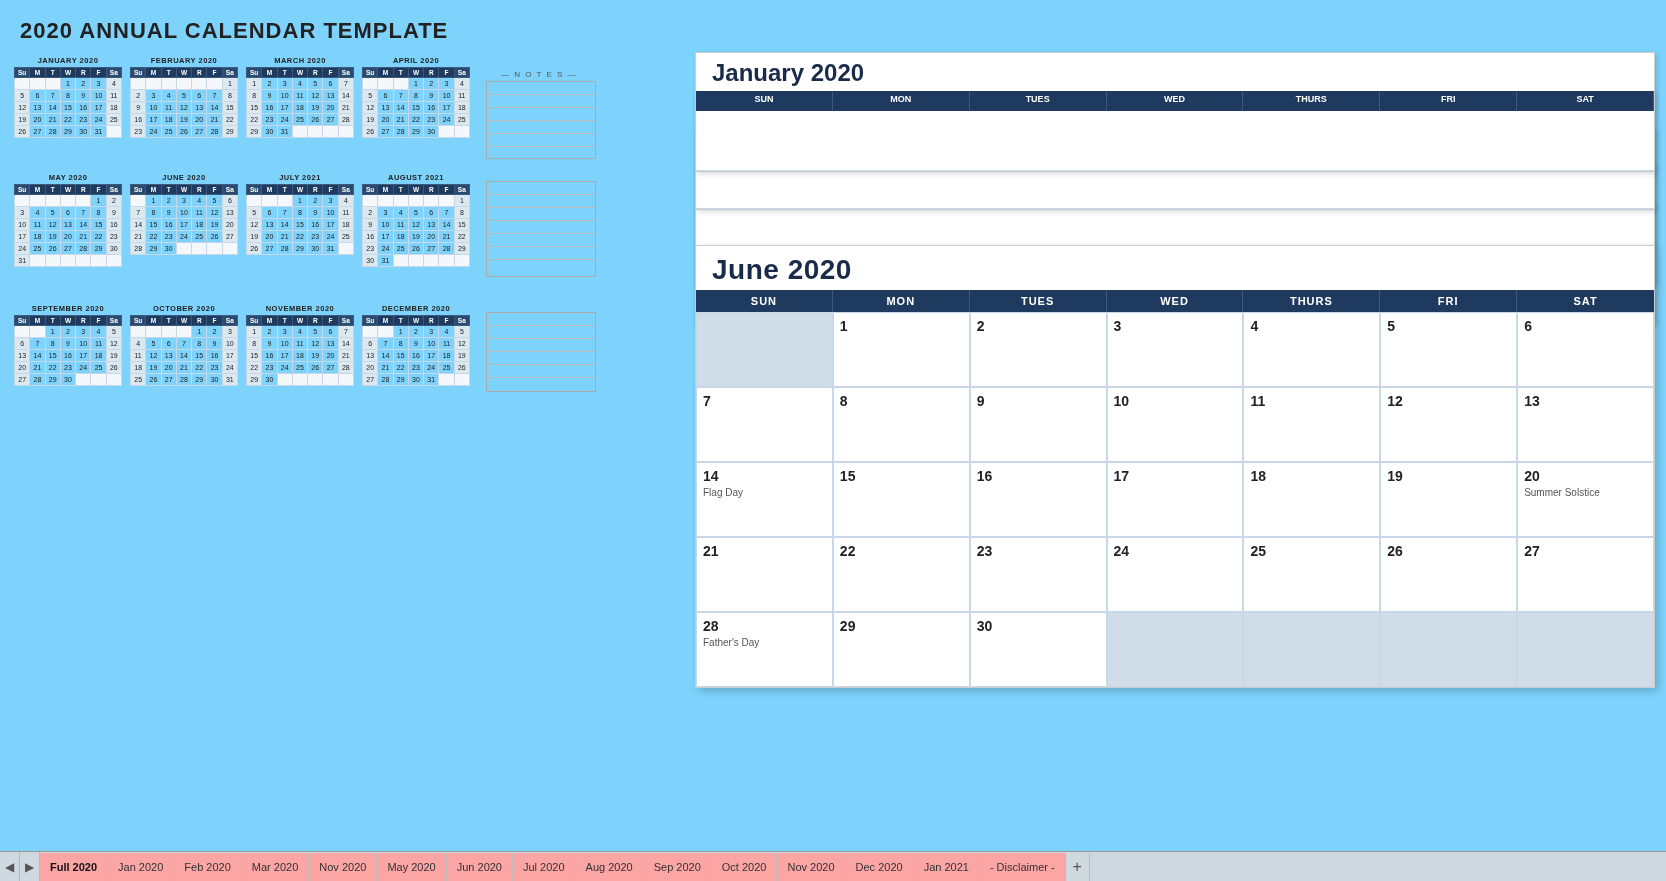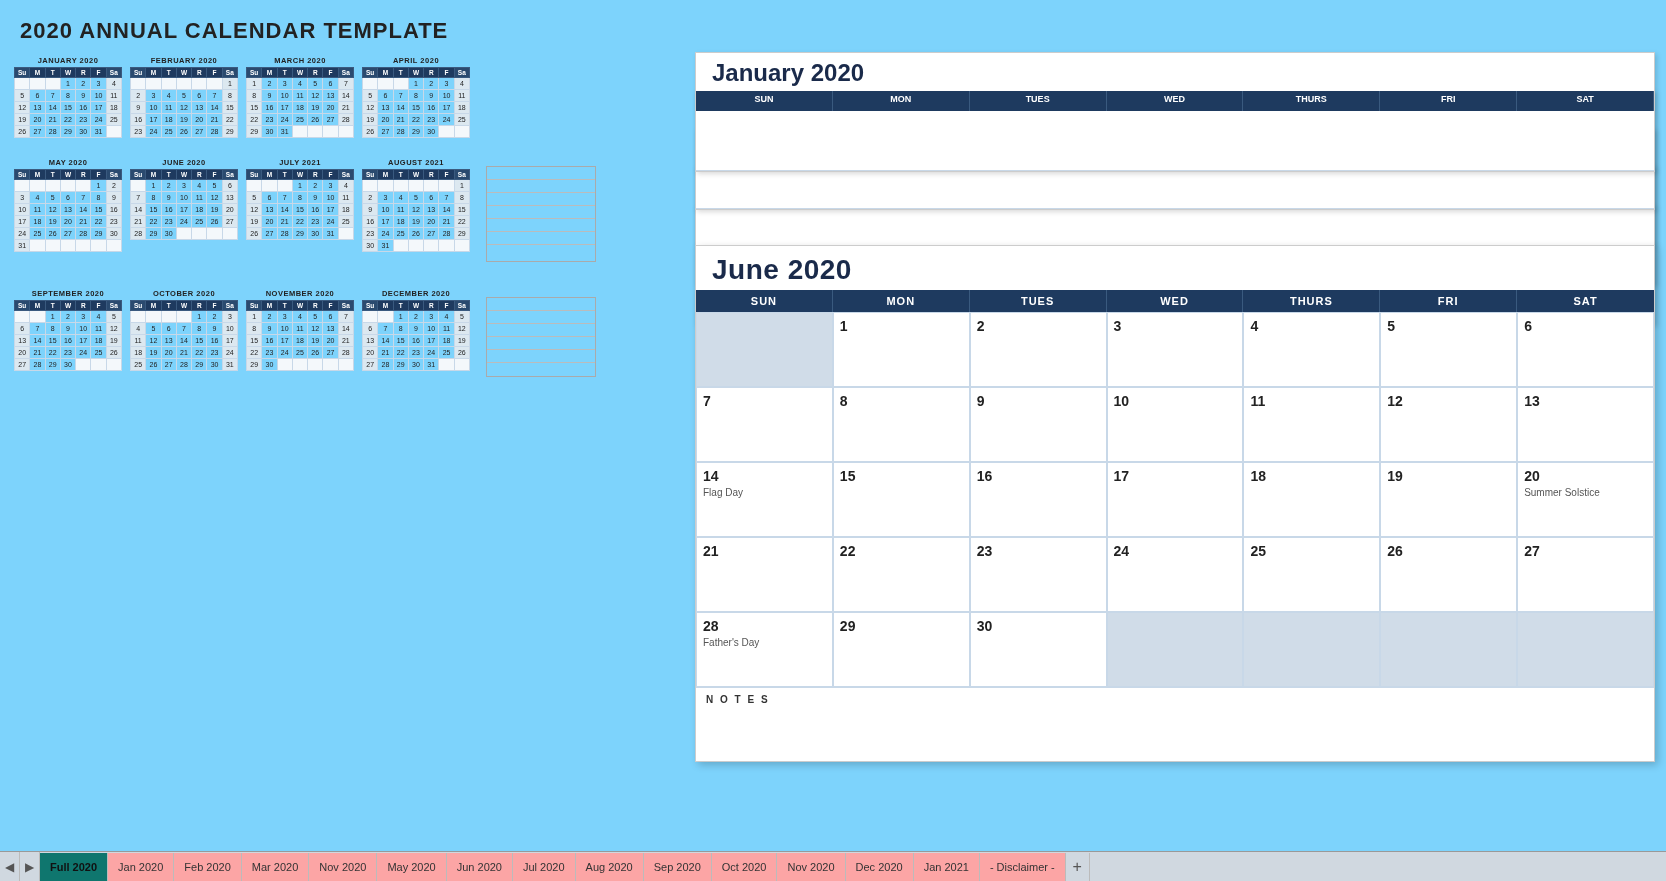--- a/index.html
+++ b/index.html
@@ -224,21 +224,21 @@
       align-items: center;
       font-size: 11px;
       border-right: 1px solid #bbb;
       cursor: pointer;
       background: #fca5a5;
       color: #333;
       white-space: nowrap;
       flex-shrink: 0;
     }
     .tab-item.active {
-      background: #0f766e;
+      background: #fca5a5;
       font-weight: bold;
       color: #111;
     }
     .tab-add {
       width: 24px;
       height: 28px;
       display: flex;
       align-items: center;
       justify-content: center;
       font-size: 16px;
@@ -518,20 +518,30 @@
                 <td>28</td>
                 <td>29</td>
                 <td>30</td>
                 <td></td>
                 <td class="sa"></td>
               </tr>
           </tbody>
         </table>
       </div>
 
+      <div style="display:inline-block;vertical-align:top;margin-left:8px;">
+        <div class="notes-title" style="font-size:8px;letter-spacing:1.5px;color:#555;text-align:center;padding:4px 0 2px;margin-top:16px;">— N O T E S —</div>
+        <div style="border:1px solid #aaa;width:110px;height:78px;margin-left:4px;">
+          <div class="notes-line-area"></div>
+          <div class="notes-line-area"></div>
+          <div class="notes-line-area"></div>
+          <div class="notes-line-area"></div>
+          <div class="notes-line-area"></div>
+        </div>
+      </div>
     </div>
 
     <div class="annual-row" style="margin-top:8px;">
 
       <div class="mini-month">
         <div class="mini-month-title">MAY 2020</div>
         <table>
           <thead>
               <tr>
             <th class="su">Su</th>
@@ -1210,24 +1220,20 @@
     <div class="monthly-grid">
       <div class="monthly-cell"><span class="day-num">28</span><div class="holiday">Father's Day</div></div>
       <div class="monthly-cell"><span class="day-num">29</span></div>
       <div class="monthly-cell"><span class="day-num">30</span></div>
       <div class="monthly-cell grayed"></div>
       <div class="monthly-cell grayed"></div>
       <div class="monthly-cell grayed"></div>
       <div class="monthly-cell grayed"></div>
     </div>
 
-    <div class="monthly-notes-section">
-      <div class="monthly-notes-label">N O T E S</div>
-      <div class="monthly-notes-lines"></div>
-    </div>
   </div>
 </div>
 
 <div id="tab-bar">
   <div class="tab-arrow">◀</div>
   <div class="tab-arrow">▶</div>
   <div class="tab-item active">Full 2020</div>
   <div class="tab-item">Jan 2020</div>
   <div class="tab-item">Feb 2020</div>
   <div class="tab-item">Mar 2020</div>

